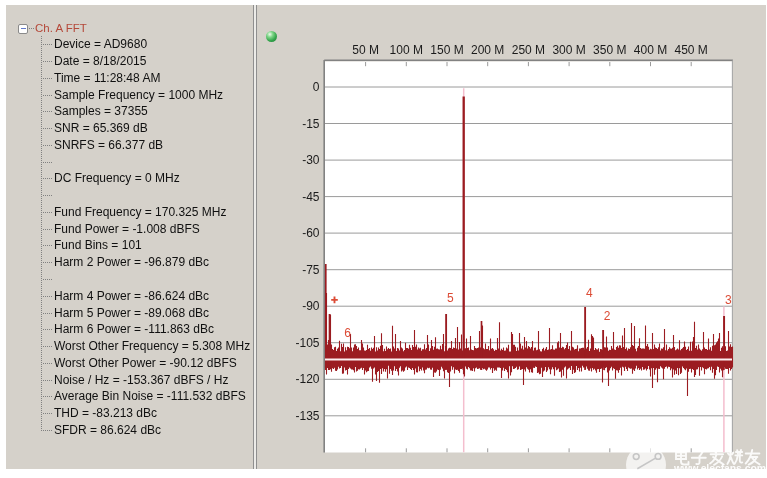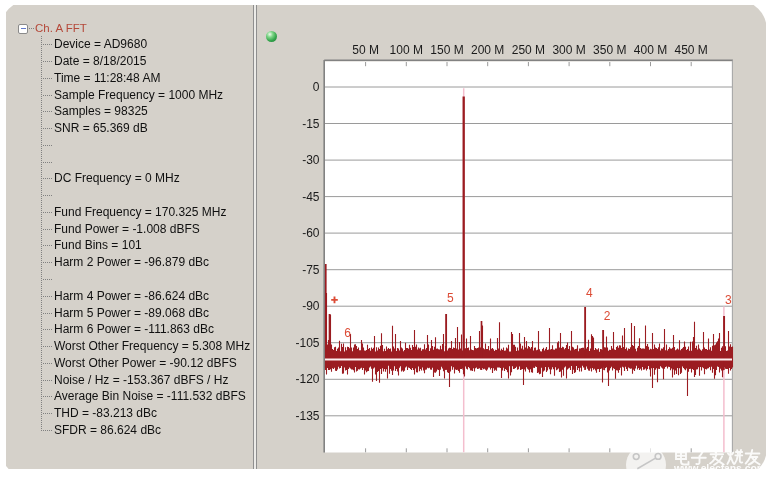--- a/index.html
+++ b/index.html
@@ -1,15 +1,15 @@
 <!DOCTYPE html>
 <html><head><meta charset="utf-8"><style>
 html,body{margin:0;padding:0;background:#fff;}
 #app{position:relative;width:767px;height:478px;overflow:hidden;
-  font-family:"Liberation Sans",sans-serif;background:#fff;border-radius:30px;}
+  font-family:"Liberation Sans",sans-serif;background:#fff;}
 #lp{position:absolute;left:6px;top:5px;width:247px;height:464px;background:#d5d1ca;}
 #sp1{position:absolute;left:253px;top:5px;width:1px;height:464px;background:#8f8f8f;}
 #spg{position:absolute;left:254px;top:5px;width:2px;height:464px;background:#ecebe8;}
 #sp2{position:absolute;left:256px;top:5px;width:1px;height:464px;background:#8f8f8f;}
 #rp{position:absolute;left:257px;top:5px;width:509px;height:464px;background:#d5d1ca;}
 .ti{position:absolute;left:48px;height:16px;line-height:16px;font-size:12px;color:#101010;white-space:nowrap;}
 #root{position:absolute;left:29px;top:14.5px;height:16px;line-height:16px;font-size:11.5px;color:#b5493a;}
 #vline{position:absolute;left:35px;top:31px;width:1px;height:395px;
   border-left:1px dotted #808080;}
 .hc{position:absolute;left:37px;width:9px;height:1px;border-top:1px dotted #808080;}
@@ -36,24 +36,25 @@
   <div id="rootdots"></div>
   <div id="vline"></div>
   <div class="ti" style="top:31.2px">Device = AD9680</div>
       <div class="hc" style="top:39.2px"></div>
       <div class="ti" style="top:48.0px">Date = 8/18/2015</div>
       <div class="hc" style="top:56.0px"></div>
       <div class="ti" style="top:64.7px">Time = 11:28:48 AM</div>
       <div class="hc" style="top:72.7px"></div>
       <div class="ti" style="top:81.5px">Sample Frequency = 1000 MHz</div>
       <div class="hc" style="top:89.5px"></div>
-      <div class="ti" style="top:98.3px">Samples = 98325</div>
+      <div class="ti" style="top:98.3px">Samples = 37355</div>
       <div class="hc" style="top:106.3px"></div>
       <div class="ti" style="top:115.0px">SNR = 65.369 dB</div>
       <div class="hc" style="top:123.0px"></div>
+      <div class="ti" style="top:131.8px">SNRFS = 66.377 dB</div>
       <div class="hc" style="top:139.8px"></div>
       <div class="hc" style="top:156.6px"></div>
       <div class="ti" style="top:165.4px">DC Frequency = 0 MHz</div>
       <div class="hc" style="top:173.4px"></div>
       <div class="hc" style="top:190.1px"></div>
       <div class="ti" style="top:198.9px">Fund Frequency = 170.325 MHz</div>
       <div class="hc" style="top:206.9px"></div>
       <div class="ti" style="top:215.7px">Fund Power = -1.008 dBFS</div>
       <div class="hc" style="top:223.7px"></div>
       <div class="ti" style="top:232.4px">Fund Bins = 101</div>

